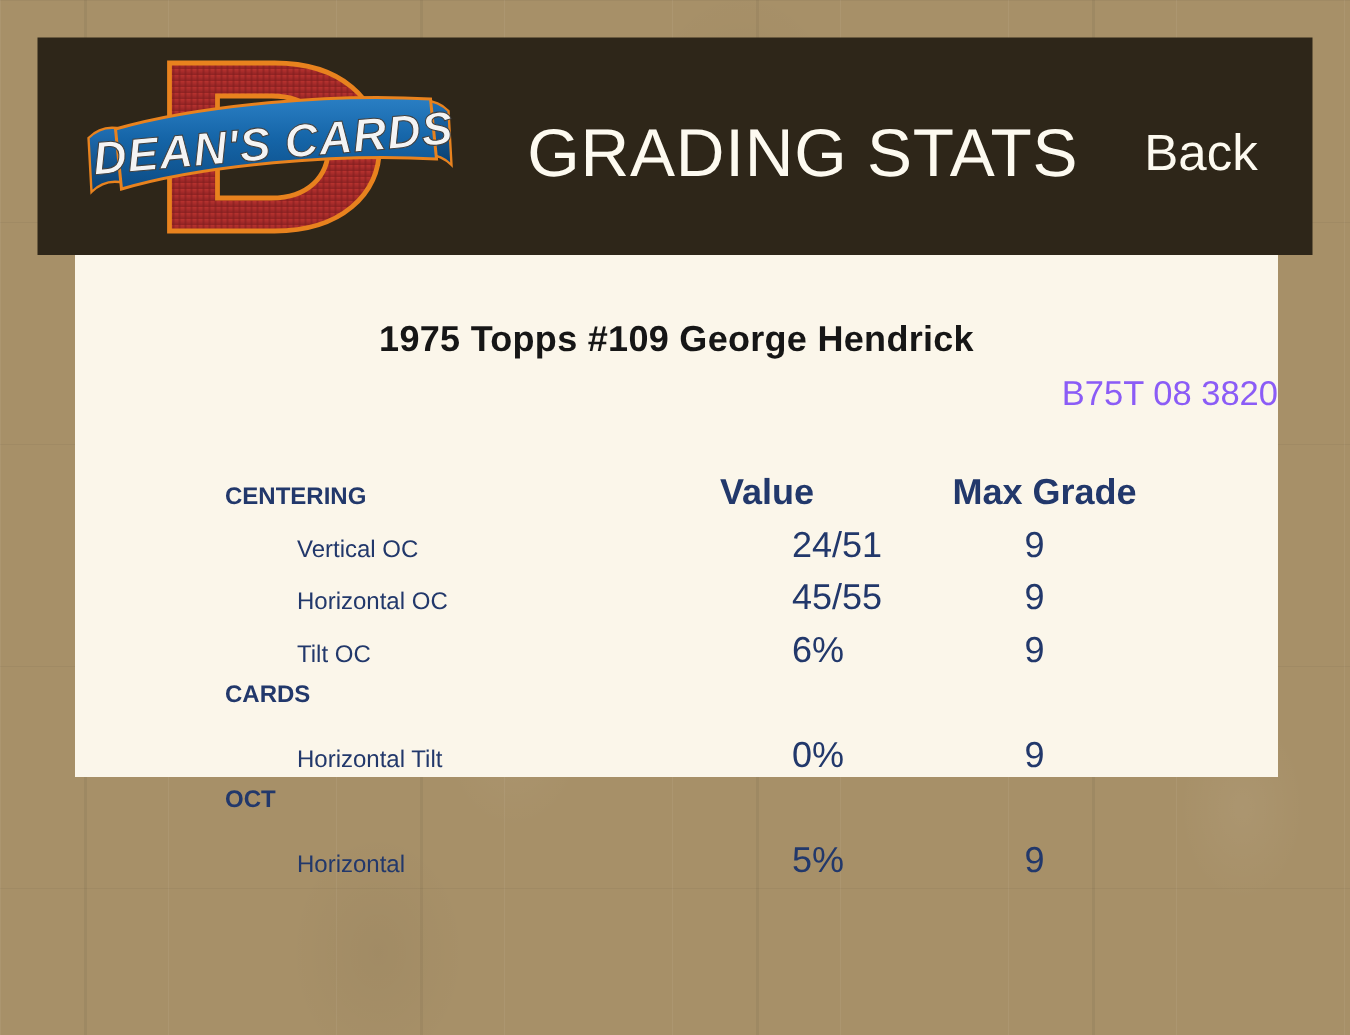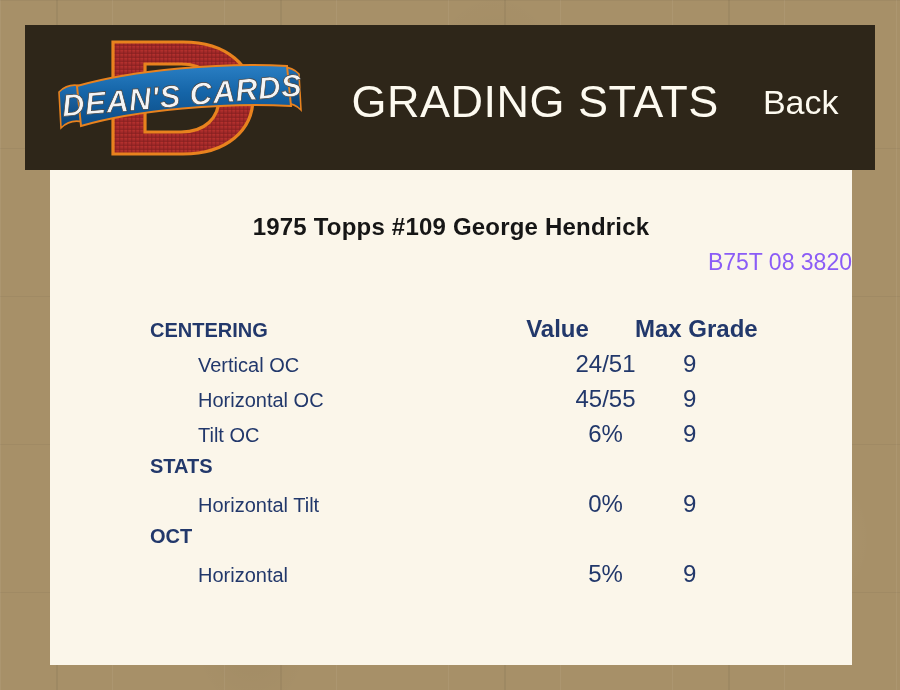--- a/index.html
+++ b/index.html
@@ -95,21 +95,21 @@
     white-space: nowrap;
     margin-left: 44px;
   }
 
   
   #content-panel {
     position: absolute;
     left: 50px;
     top: 170px;
     width: 802px;
-    height: 495px;
+    height: 348px;
     background: #fbf6ea;
     z-index: 4;
   }
 
   #card-title {
     margin: 0;
     padding-top: 43px;
     text-align: center;
     color: #161616;
     font-size: 24px;
@@ -136,26 +136,25 @@
   }
   .stats-row {
     display: flex;
     align-items: baseline;
     height: 35px;
     color: #22386b;
   }
   .col-label {
     width: 330px;
     flex: 0 0 330px;
-    font-size: 20px;
+    font-size: 16px;
   }
   .col-value {
     width: 155px;
     flex: 0 0 155px;
-    text-align: center;
     font-size: 24px;
   }
   .col-grade {
     width: 190px;
     flex: 0 0 190px;
     font-size: 24px;
   }
 
   .row-header .col-label,
   .row-header .col-value,
@@ -247,21 +246,21 @@
       <span class="col-grade">9</span>
     </div>
 
     <div class="stats-row row-item">
       <span class="col-label">Tilt OC</span>
       <span class="col-value">6%</span>
       <span class="col-grade">9</span>
     </div>
 
     <div class="stats-row row-section">
-      <span class="col-label">STATS</span>
+      <span class="col-label">CARDS</span>
       <span class="col-value"></span>
       <span class="col-grade"></span>
     </div>
 
     <div class="stats-row row-item">
       <span class="col-label">Horizontal Tilt</span>
       <span class="col-value">0%</span>
       <span class="col-grade">9</span>
     </div>
 

